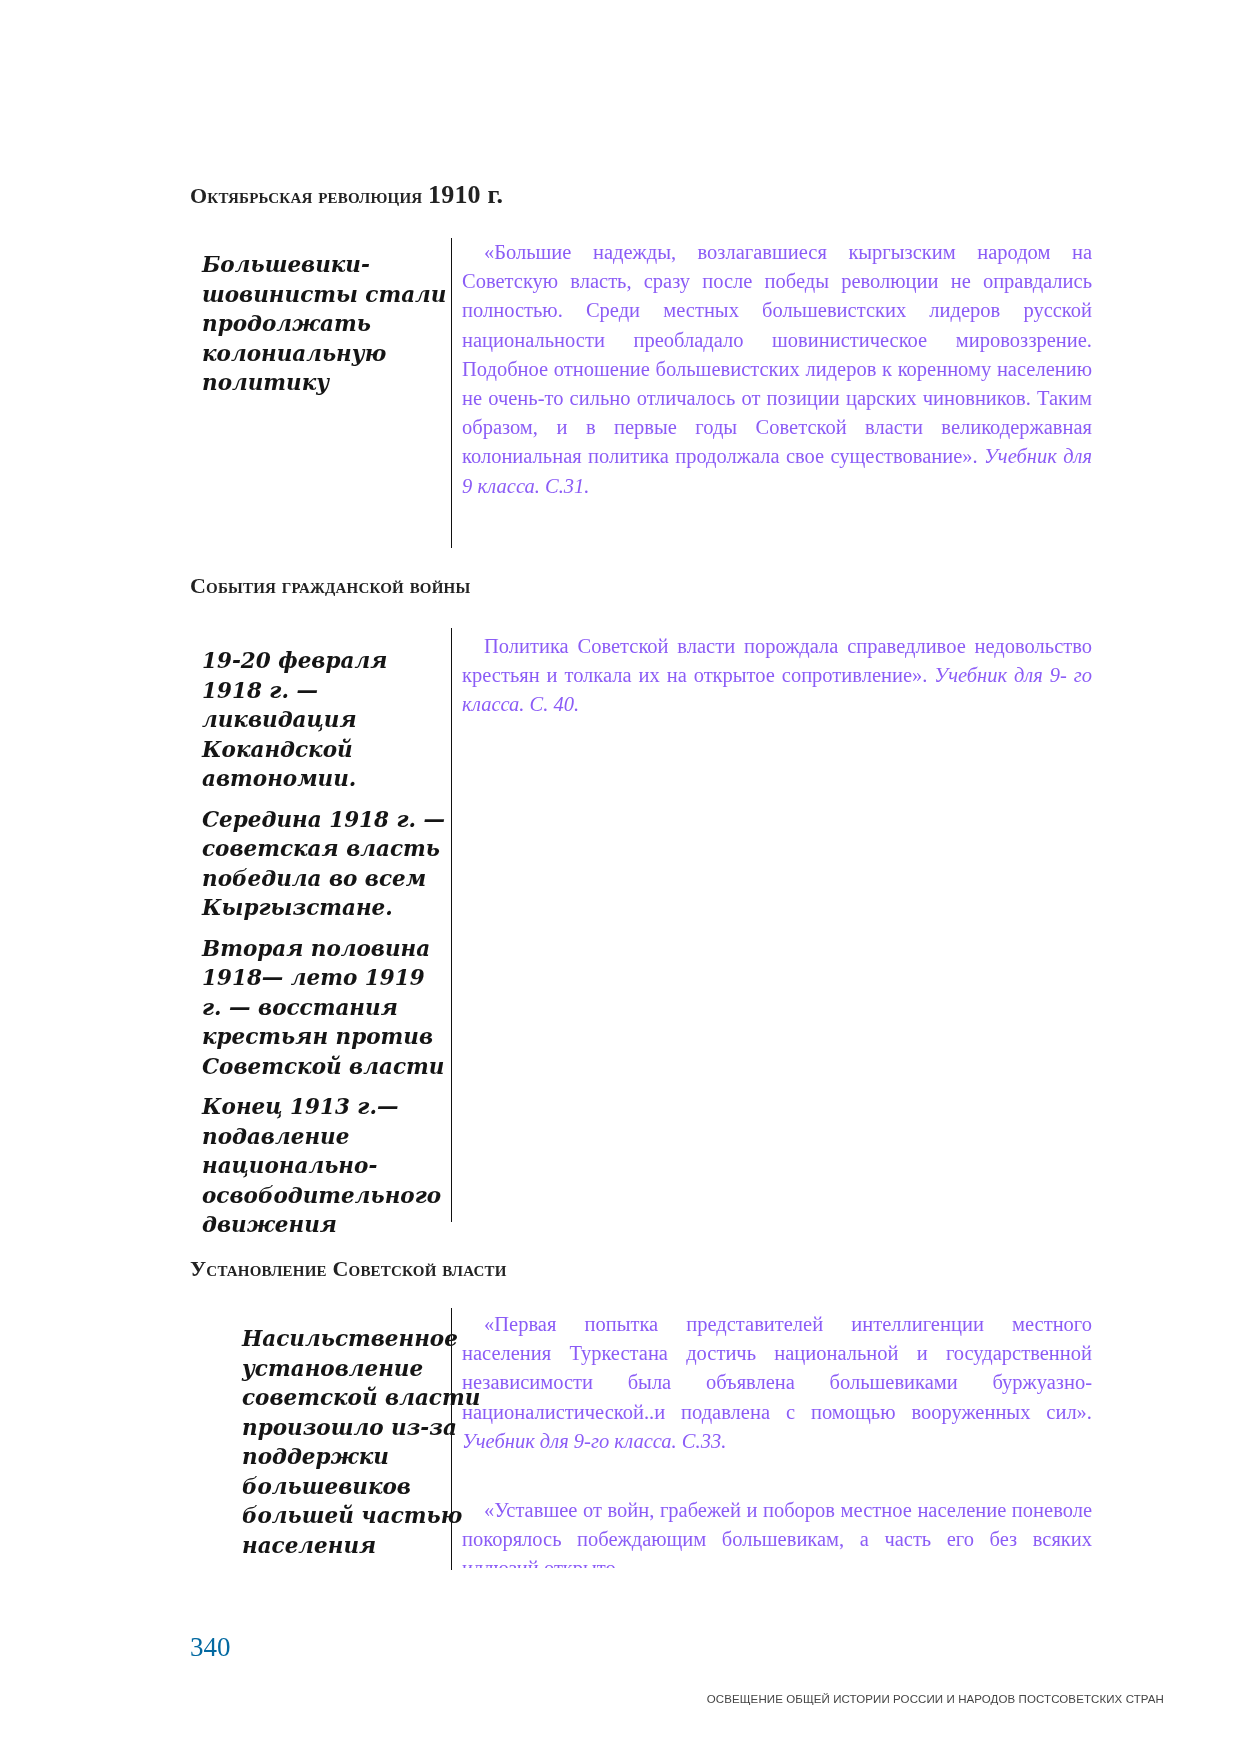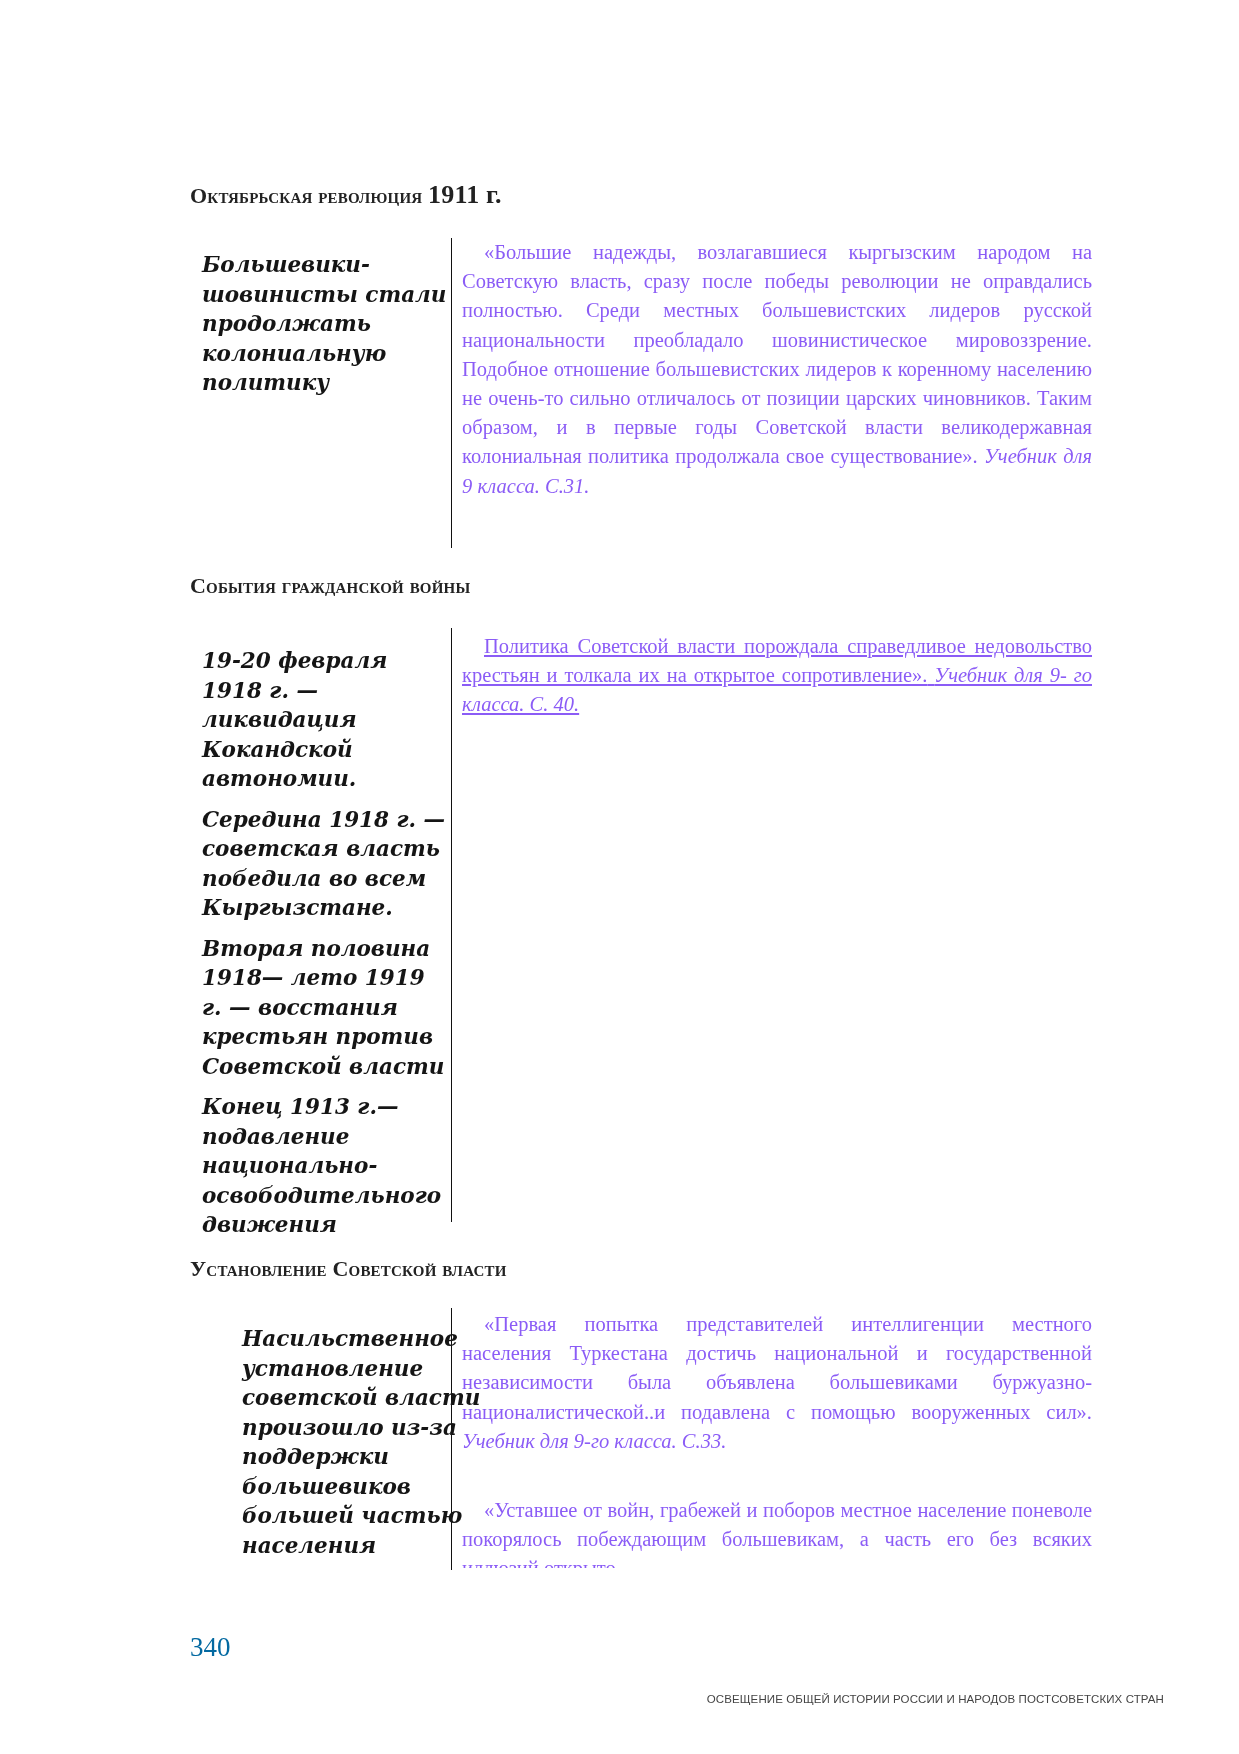--- a/index.html
+++ b/index.html
@@ -98,21 +98,21 @@
       text-transform: uppercase;
       white-space: nowrap;
       margin-top: 48px;
     }
   </style>
 </head>
 <body>
 
 <div class="page">
 
-  <h2 class="section-heading" style="top:180px;"><span>Октябрьская революция</span> <span class="num">1911 г.</span></h2>
+  <h2 class="section-heading" style="top:180px;"><span>Октябрьская революция</span> <span class="num">1910 г.</span></h2>
 
   <div class="block" style="top:238px; height:310px;">
     <div class="divider" style="top:0; height:310px; left:261px;"></div>
     <div class="left-col" style="top:12px;">
       <p>Большевики-шовинисты стали продолжать колониальную политику</p>
     </div>
     <div class="right-col" style="top:0;">
       <p><span>«Большие надежды, возлагавшиеся кыргызским народом на Советскую власть, сразу после победы революции не оправдались полностью. Среди местных большевистских лидеров русской национальности преобладало шовинистическое мировоззрение. Подобное отношение большевистских лидеров к коренному населению не очень-то сильно отличалось от позиции царских чиновников. Таким образом, и в первые годы Советской власти великодержавная колониальная политика продолжала свое существование».</span> <span class="cite">Учебник для 9 класса. С.31.</span></p>
     </div>
   </div>
@@ -120,21 +120,21 @@
   <h2 class="section-heading" style="top:573px;">События гражданской войны</h2>
 
   <div class="block" style="top:628px; height:594px;">
     <div class="divider" style="top:0; height:594px; left:261px;"></div>
     <div class="left-col" style="top:18px;">
       <p>19-20 февраля 1918 г. — ликвидация Кокандской автономии.</p>
       <p>Середина 1918 г. — советская власть победила во всем Кыргызстане.</p>
       <p>Вторая половина 1918— лето 1919 г. — восстания крестьян против Советской власти</p>
       <p>Конец 1913 г.— подавление национально-освободительного движения</p>
     </div>
-    <div class="right-col" style="top:4px;text-decoration:underline;">
+    <div class="right-col" style="top:4px;">
       <p><span>Политика Советской власти порождала справедливое недовольство крестьян и толкала их на открытое сопротивление».</span> <span class="cite">Учебник для 9- го класса. С. 40.</span></p>
     </div>
   </div>
 
   <h2 class="section-heading" style="top:1256px;">Установление Советской власти</h2>
 
   <div class="block" style="top:1308px; height:262px;">
     <div class="divider" style="top:0; height:262px; left:261px;"></div>
     <div class="left-col" style="top:16px;margin-left:40px;">
       <p>Насильственное установление советской власти произошло из-за поддержки большевиков большей частью населения</p>

